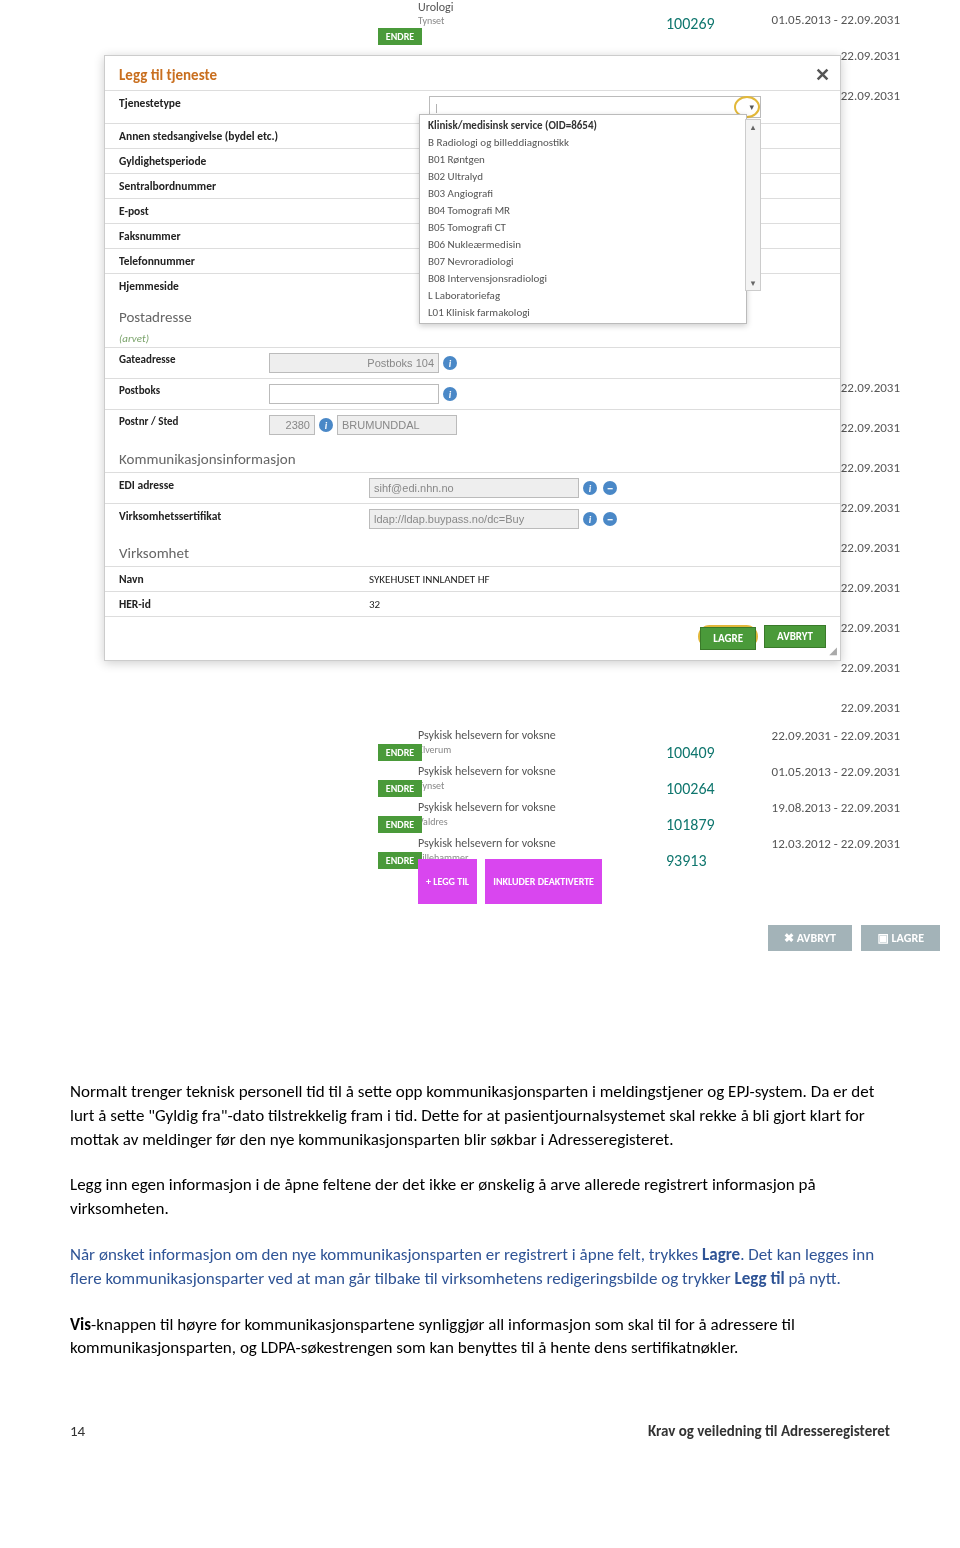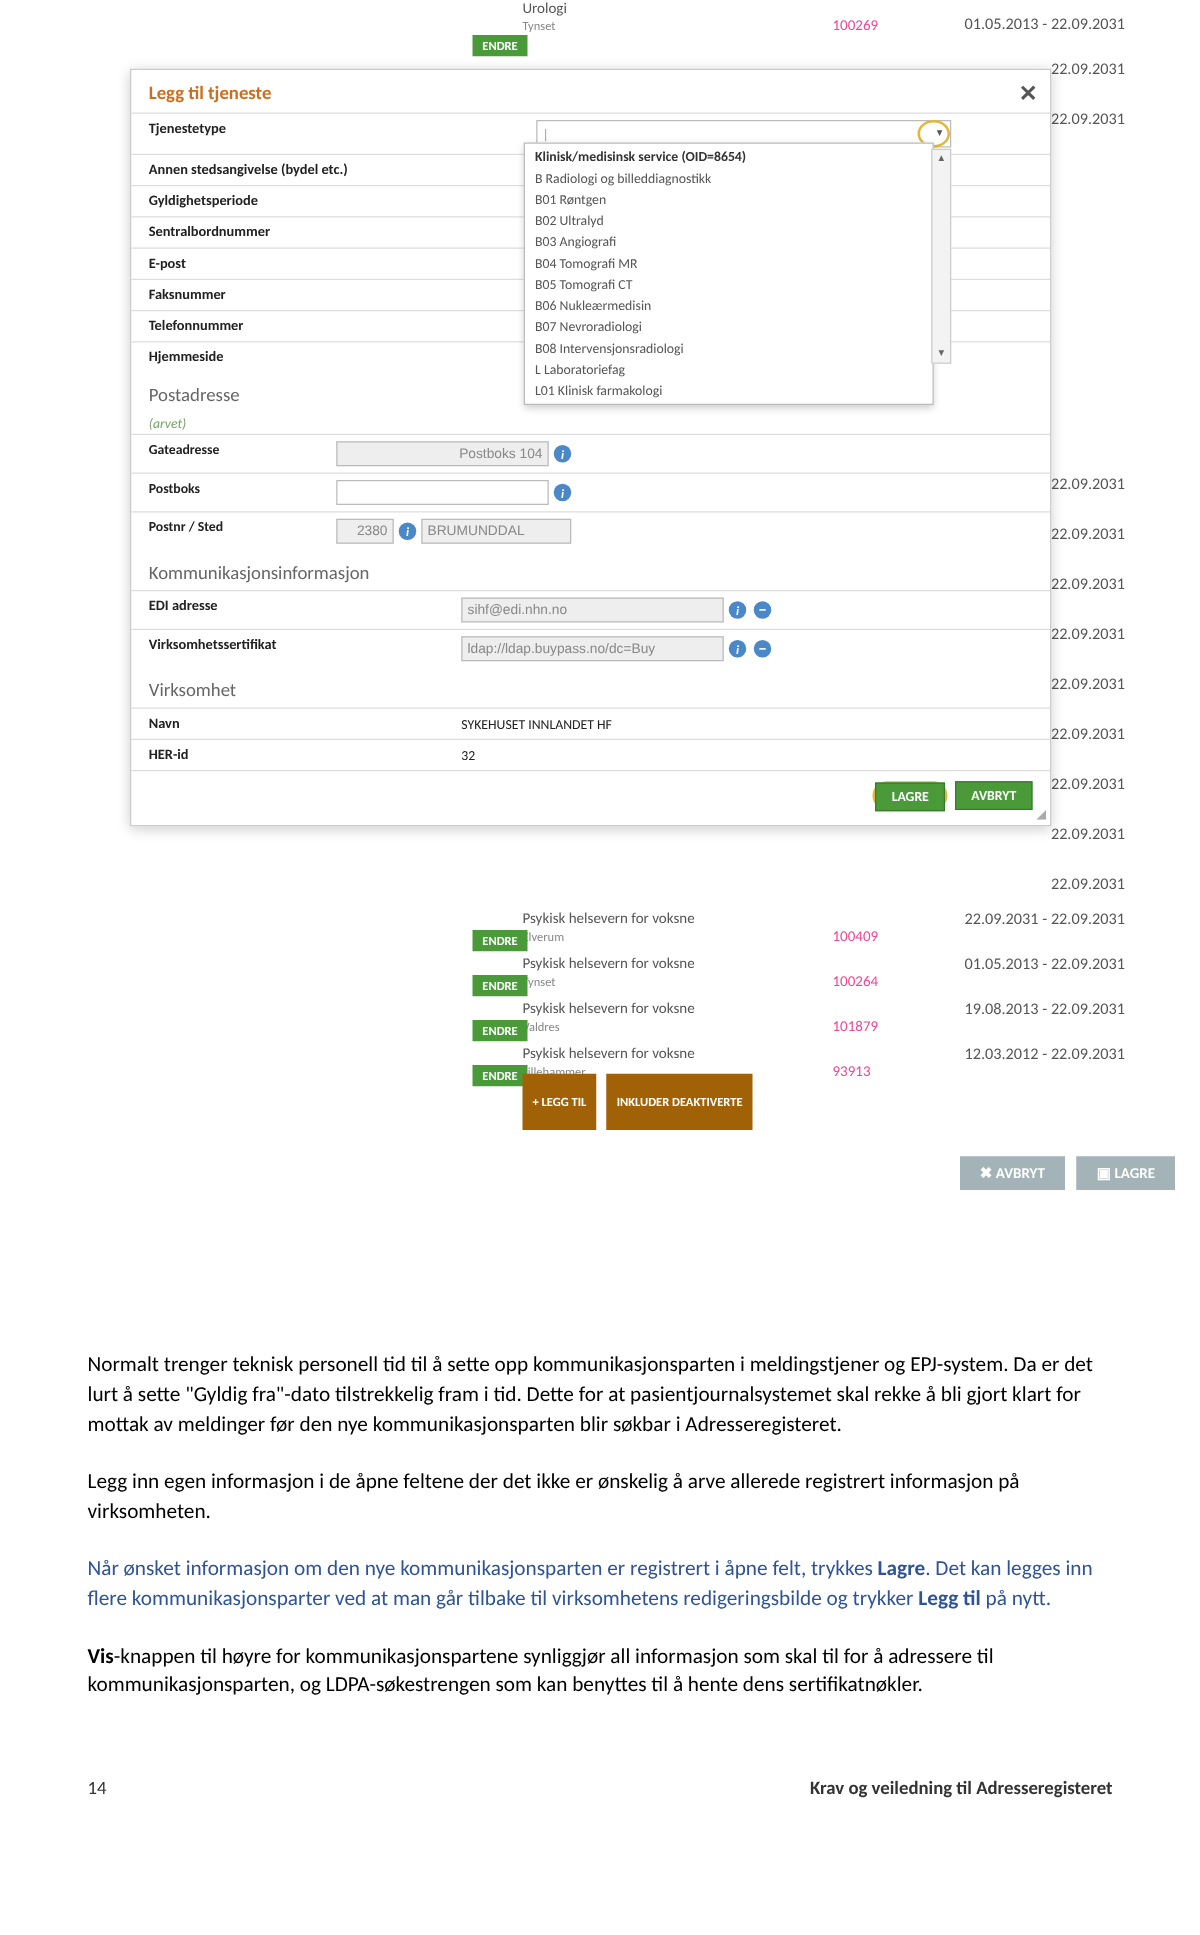--- a/index.html
+++ b/index.html
@@ -5,25 +5,25 @@
   body{margin:0;font-family:Calibri,Arial,sans-serif;color:#333;background:#fff;width:960px}
   .page{position:relative;width:960px;height:1020px;background:#fff}
   
   .bg{position:absolute;left:0;top:0;width:960px;height:1020px;background:#fff}
   .bg .row{position:absolute;width:960px;display:flex;justify-content:flex-end;padding-right:60px;box-sizing:border-box;font-size:13px;color:#555}
   .bg .date{margin-left:10px}
   .bg .endre{display:flex;justify-content:center;position:absolute;width:960px;padding-right:160px;box-sizing:border-box}
   .bg .endre span{background:#4a9a3a;color:#fff;font-size:10px;font-weight:bold;padding:2px 8px}
   .bg .leftcol{position:absolute;font-size:12px;color:#555;left:418px}
   .bg .sub{position:absolute;left:418px;font-size:10px;color:#888}
-  .bg .num{position:absolute;left:666px;font-size:12px;color:#ec4899}
+  .bg .num{position:absolute;left:666px;font-size:16px;color:#0f766e}
   .bg-btns{position:absolute;bottom:15px;right:20px}
   .bg-btns .btn{display:inline-block;background:#a3b3b8;color:#fff;font-size:12px;font-weight:bold;padding:6px 16px;margin-left:6px}
   .bg-left-btns{position:absolute;left:418px;font-size:10px;color:#fff;font-weight:bold}
-  .bg-left-btns span{background:#a16207;padding:16px 8px;margin-right:6px}
+  .bg-left-btns span{background:#d946ef;padding:16px 8px;margin-right:6px}
   
   .modal{position:absolute;left:104px;top:55px;width:735px;background:#fff;border:1px solid #ccc;box-shadow:0 2px 10px rgba(0,0,0,0.2)}
   .m-title{font-weight:bold;color:#c96f1f;font-size:15px;padding:10px 14px 6px 14px;position:relative}
   .m-close{position:absolute;right:10px;top:8px;font-size:18px;font-weight:bold;color:#555;cursor:pointer}
   .m-field{border-top:1px solid #ddd;display:flex;font-size:12px;color:#222}
   .m-label{width:290px;padding:5px 10px 5px 14px;font-weight:bold;font-size:11.5px}
   .m-val{flex:1;padding:5px 10px;display:flex;align-items:center}
   .m-input{border:1px solid #bbb;height:18px;font-size:11px;padding:0 4px;background:#fff}
   .sect{font-size:15px;color:#666;padding:10px 14px 4px 14px}
   .inherit{color:#7aa36a;font-size:11px;font-style:italic;padding:2px 14px}

